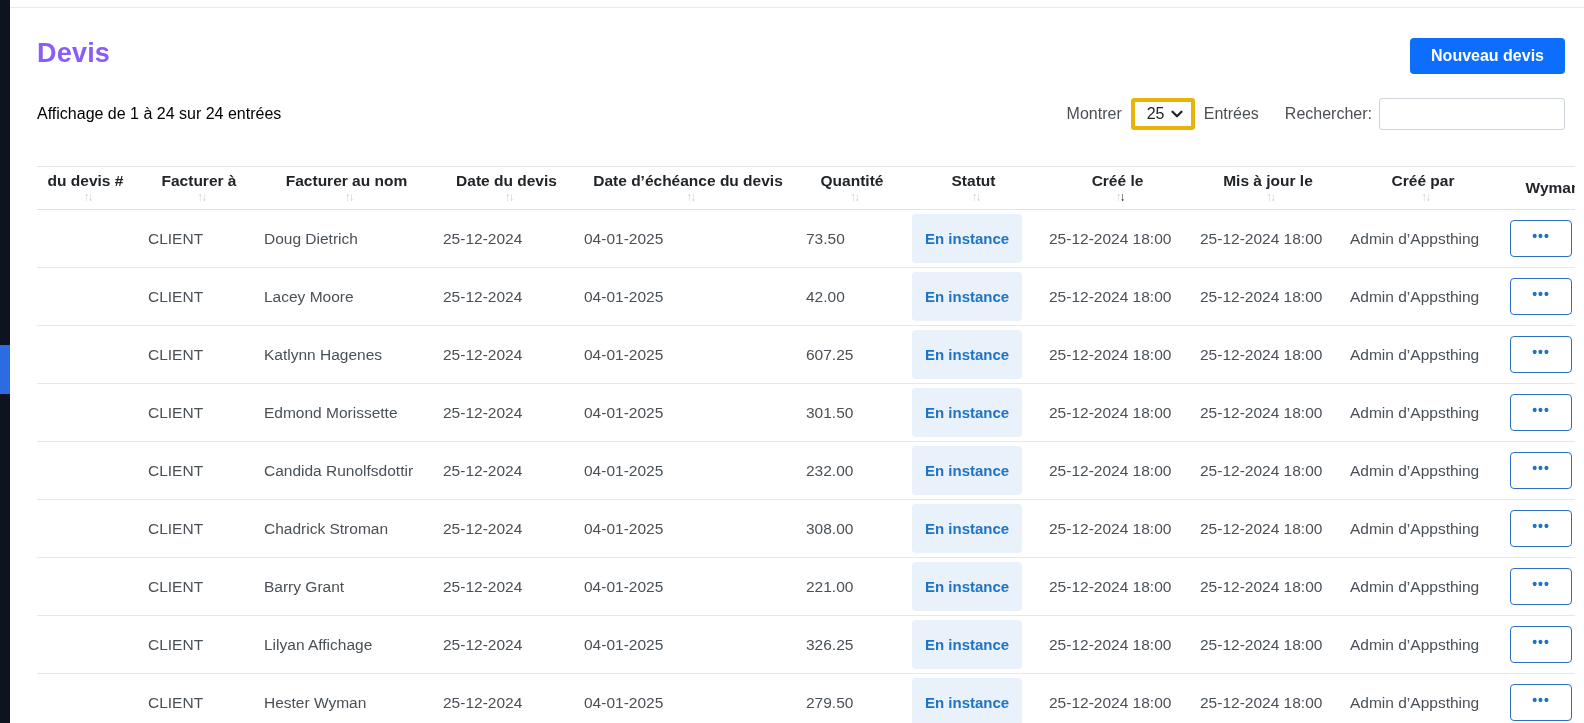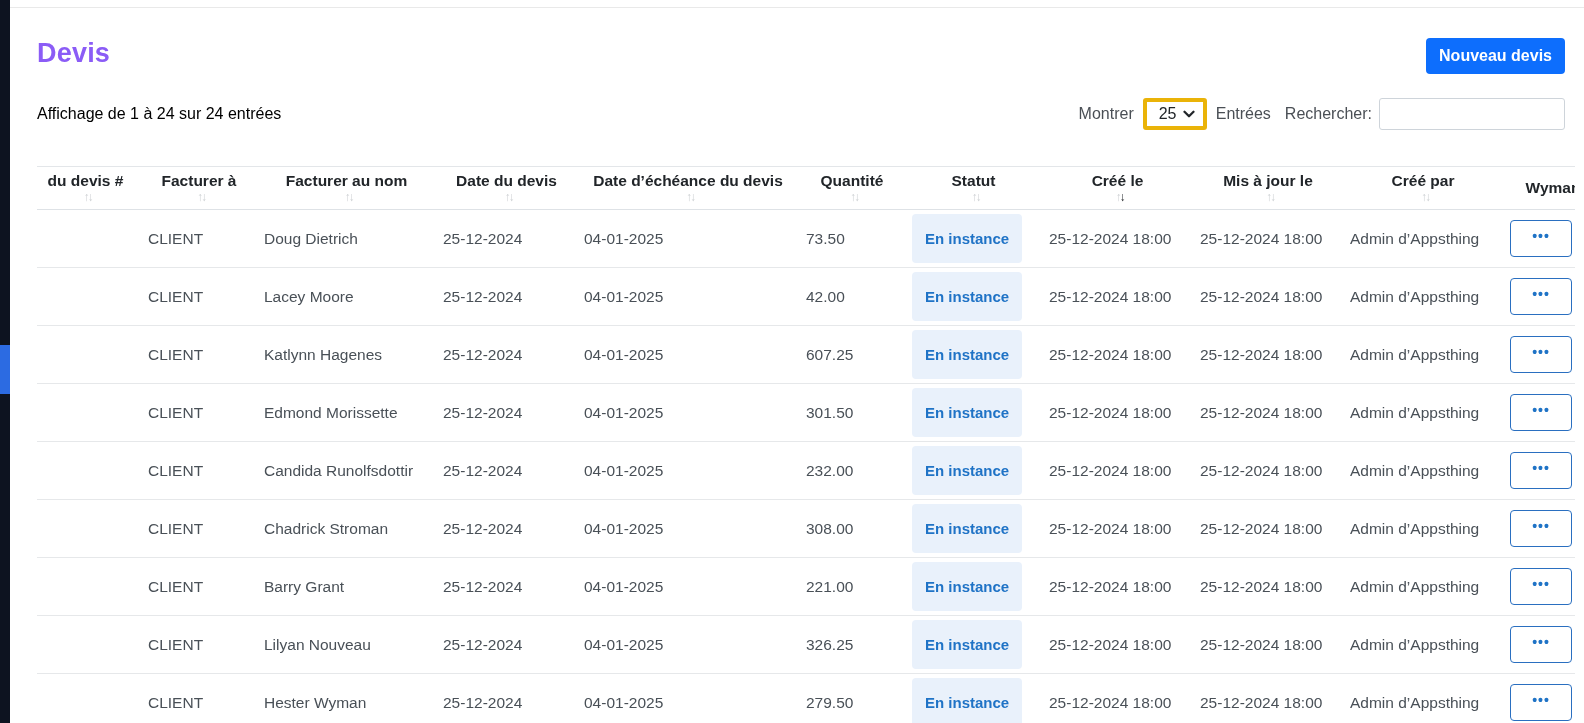--- a/index.html
+++ b/index.html
@@ -11,30 +11,30 @@
   .sidebar-active { position:absolute; left:0; top:345px; width:10px; height:49px; background:#2c6be2; }
 
   
   .topbar { height:8px; border-bottom:1px solid #e9e9e9; margin-left:10px; background:#fff; }
 
   .content { margin-left:10px; padding:30px 19px 0 27px; }
 
   .page-header { display:flex; justify-content:space-between; align-items:flex-start; margin-bottom:24px; }
   .page-title { font-size:27px; font-weight:600; color:#8b5cf6; letter-spacing:.2px; }
   .btn-primary { background:#0d6efd; color:#fff; border:none; border-radius:4px;
-                 font-family:inherit; font-size:16px; font-weight:700; padding:9px 13px; cursor:pointer; }
+                 font-family:inherit; font-size:16px; font-weight:700; padding:9px 21px; cursor:pointer; }
 
   .controls { display:flex; justify-content:space-between; align-items:center; margin-bottom:36px; }
   .showing { font-size:16px; color:#000000; }
   .right-controls { display:flex; align-items:center; font-size:16px; color:#4a4f55; }
   .select-box { display:flex; align-items:center; justify-content:space-between; width:64px; height:32px;
                 border:4px solid #eab308; border-radius:3px; margin:0 9px; padding:0 8px 0 12px;
                 color:#212529; cursor:pointer; background:#fff; }
   .select-box svg { width:12px; height:12px; }
-  .search-label { margin-left:14px; margin-right:7px; }
+  .search-label { margin-left:26px; margin-right:7px; }
   .search-input { width:186px; height:32px; border:1px solid #ced4da; border-radius:3px;
                   font-family:inherit; font-size:15px; padding:0 8px; color:#212529; }
 
   .table-wrap { overflow:hidden; width:1538px; }
   table { border-collapse:collapse; table-layout:fixed; width:1573px; }
   thead tr { border-top:1px solid #e3e6e9; border-bottom:1px solid #dee2e6; }
   th { text-align:left; font-size:15.5px; font-weight:700; color:#212529; height:43px; padding-right:14px; }
   .th-inner { display:flex; align-items:center; justify-content:space-between;flex-direction:column; }
   .sort { font-size:12px; color:#cdd0d3; letter-spacing:-2px; white-space:nowrap; margin-left:4px; }
   .sort .up, .sort .down { display:inline-block; }
@@ -270,21 +270,21 @@
     <td><span class="badge">En instance</span></td>
     <td>25-12-2024 18:00</td>
     <td>25-12-2024 18:00</td>
     <td>Admin d’Appsthing</td>
     <td><button class="action-btn"><span class="dots">•••</span></button></td>
   </tr>
 
   <tr>
     <td></td>
     <td>CLIENT</td>
-    <td>Lilyan Nouveau</td>
+    <td>Lilyan Affichage</td>
     <td>25-12-2024</td>
     <td>04-01-2025</td>
     <td>326.25</td>
     <td><span class="badge">En instance</span></td>
     <td>25-12-2024 18:00</td>
     <td>25-12-2024 18:00</td>
     <td>Admin d’Appsthing</td>
     <td><button class="action-btn"><span class="dots">•••</span></button></td>
   </tr>
 

